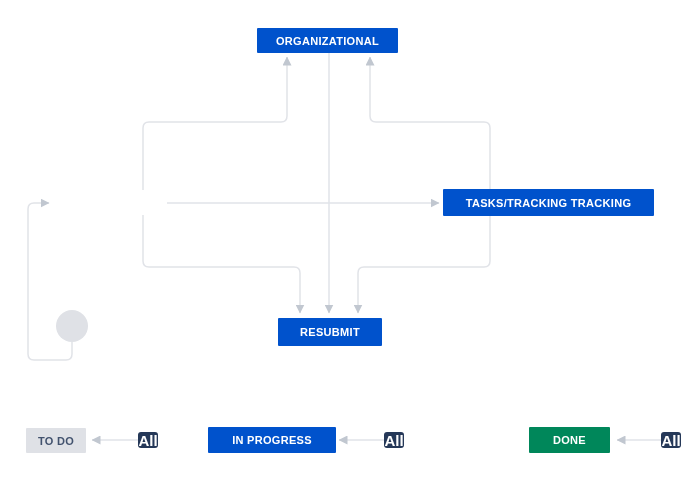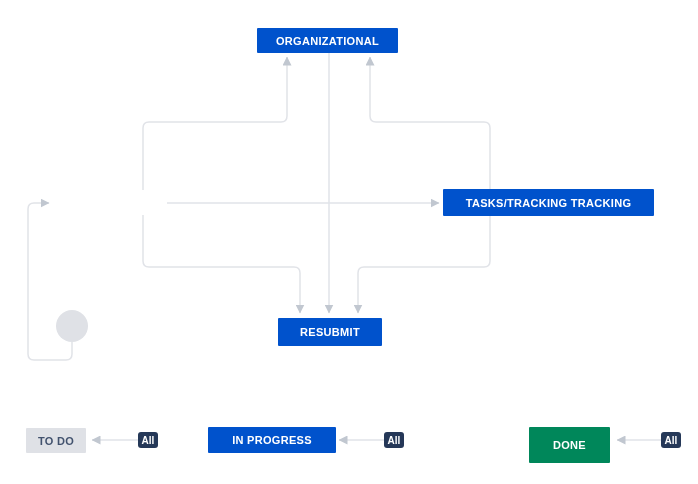--- a/index.html
+++ b/index.html
@@ -53,30 +53,30 @@
   .node.green { background: var(--green, #00875A); color: #ffffff; }
   .node.gray  { background: var(--gray, #DFE1E6);  color: var(--graytext, #42526E); }
 
   #node-organizational { left: 257px; top: 28px;  width: 141px; height: 25px; }
   #node-scheduled      { left: 52px;  top: 190px; width: 115px; height: 25px; }
   #node-tasks          { left: 443px; top: 189px; width: 211px; height: 27px; }
   #node-resubmit       { left: 278px; top: 318px; width: 104px; height: 28px; }
 
   #legend-todo       { left: 4px;   top: 428px; width: 60px;  height: 25px; margin-left: 22px; }
   #legend-inprogress { left: 208px; top: 427px; width: 128px; height: 26px; }
-  #legend-done       { left: 529px; top: 427px; width: 81px;  height: 36px; }
+  #legend-done       { left: 529px; top: 427px; width: 81px;  height: 26px; }
 
   .all-badge {
     position: absolute;
     top: 432px;
     width: 20px;
     height: 16px;
     background: var(--badge, #253858);
     color: #ffffff;
-    font-size: 10px;
+    font-size: 15px;
     font-weight: bold;
     border-radius: 3px;
     display: flex;
     align-items: center;
     justify-content: center;
     cursor: default;
     user-select: none;
   }
   #badge-todo       { left: 138px; }
   #badge-inprogress { left: 384px; }

